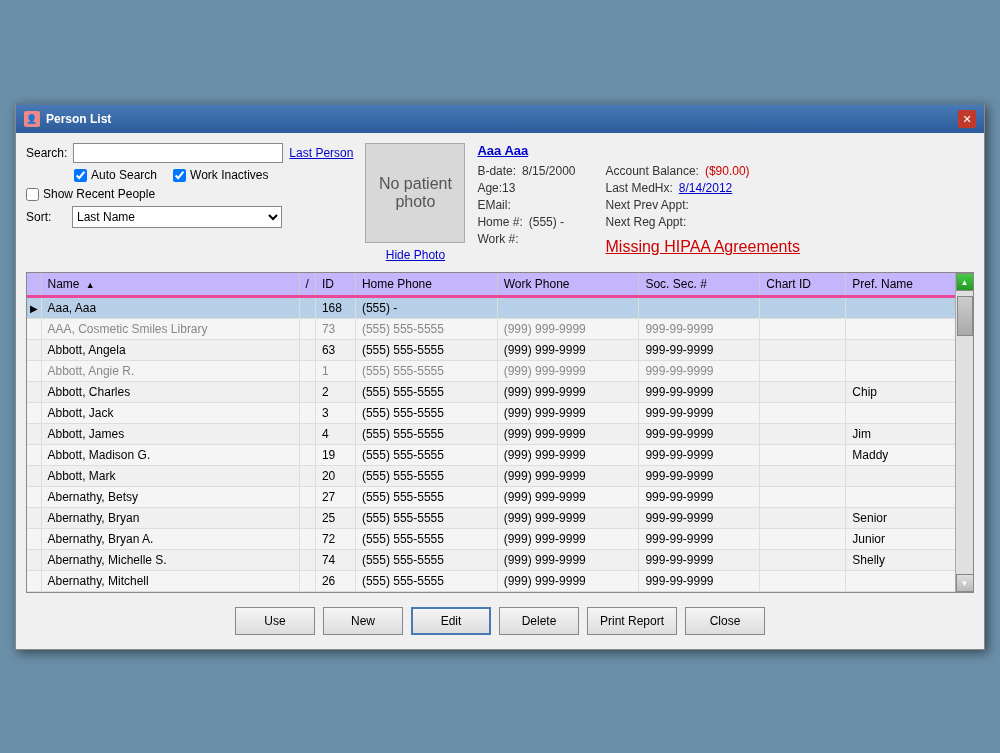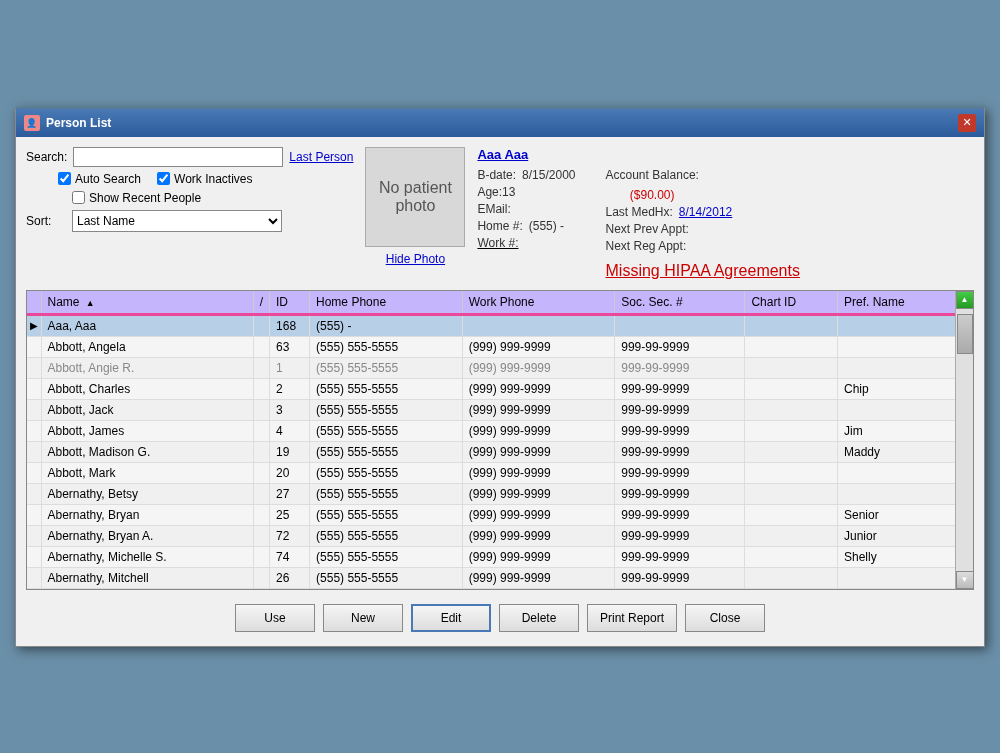--- a/index.html
+++ b/index.html
@@ -93,33 +93,32 @@
     .link-text {
       color: #0000cc;
       text-decoration: underline;
       cursor: pointer;
       font-size: 12px;
     }
     .checkbox-row {
       display: flex;
       align-items: flex-end;
       gap: 16px;
-      margin-left: 32px;
+      margin-left: 48px;
     }
     .checkbox-item {
       display: flex;
       align-items: center;
       gap: 4px;
       font-size: 12px;
     }
     .checkbox-item input[type="checkbox"] {
       margin: 0;
     }
     .show-recent-row {
-      margin-left: 46px;
       display: flex;
       align-items: center;
       gap: 4px;
       font-size: 12px;
     }
     .sort-row {
       display: flex;
       align-items: center;
       gap: 6px;
     }
@@ -382,27 +381,27 @@
               <span class="info-value">13</span>
             </div>
             <div style="display:flex; gap:6px; align-items:center;">
               <span class="info-label">EMail:</span>
               <span class="info-value"></span>
             </div>
             <div style="display:flex; gap:6px; align-items:center;">
               <span class="info-label">Home #:</span>
               <span class="info-value">(555)  -</span>
             </div>
-            <div style="display:flex; gap:6px; align-items:center;text-decoration:underline;">
+            <div style="display:flex; gap:6px; align-items:center;">
               <span class="info-label">Work #:</span>
               <span class="info-value"></span>
             </div>
           </div>
           <div style="display:flex; flex-direction:column; gap:3px; align-items:flex-start;">
-            <div style="display:flex; gap:6px; align-items:center;flex-direction:column;">
+            <div style="display:flex; gap:6px; align-items:center;">
               <span class="info-label">Account Balance:</span>
               <span class="info-value red">($90.00)</span>
             </div>
             <div style="display:flex; gap:6px; align-items:center;">
               <span class="info-label">Last MedHx:</span>
               <a class="link info-value" style="color:#0000cc;text-decoration:underline;">8/14/2012</a>
             </div>
             <div style="display:flex; gap:6px; align-items:center;">
               <span class="info-label">Next Prev Appt:</span>
               <span class="info-value"></span>
@@ -441,20 +440,31 @@
                   <td class="arrow-cell">▶</td>
                   <td>Aaa, Aaa</td>
                   <td></td>
                   <td>168</td>
                   <td>(555)  -</td>
                   <td></td>
                   <td></td>
                   <td></td>
                   <td></td>
                 </tr>
+                <tr class="grayed">
+                  <td class="arrow-cell"></td>
+                  <td>AAA, Cosmetic Smiles Library</td>
+                  <td></td>
+                  <td>73</td>
+                  <td>(555) 555-5555</td>
+                  <td>(999) 999-9999</td>
+                  <td>999-99-9999</td>
+                  <td></td>
+                  <td></td>
+                </tr>
                 <tr>
                   <td class="arrow-cell"></td>
                   <td>Abbott, Angela</td>
                   <td></td>
                   <td>63</td>
                   <td>(555) 555-5555</td>
                   <td>(999) 999-9999</td>
                   <td>999-99-9999</td>
                   <td></td>
                   <td></td>

